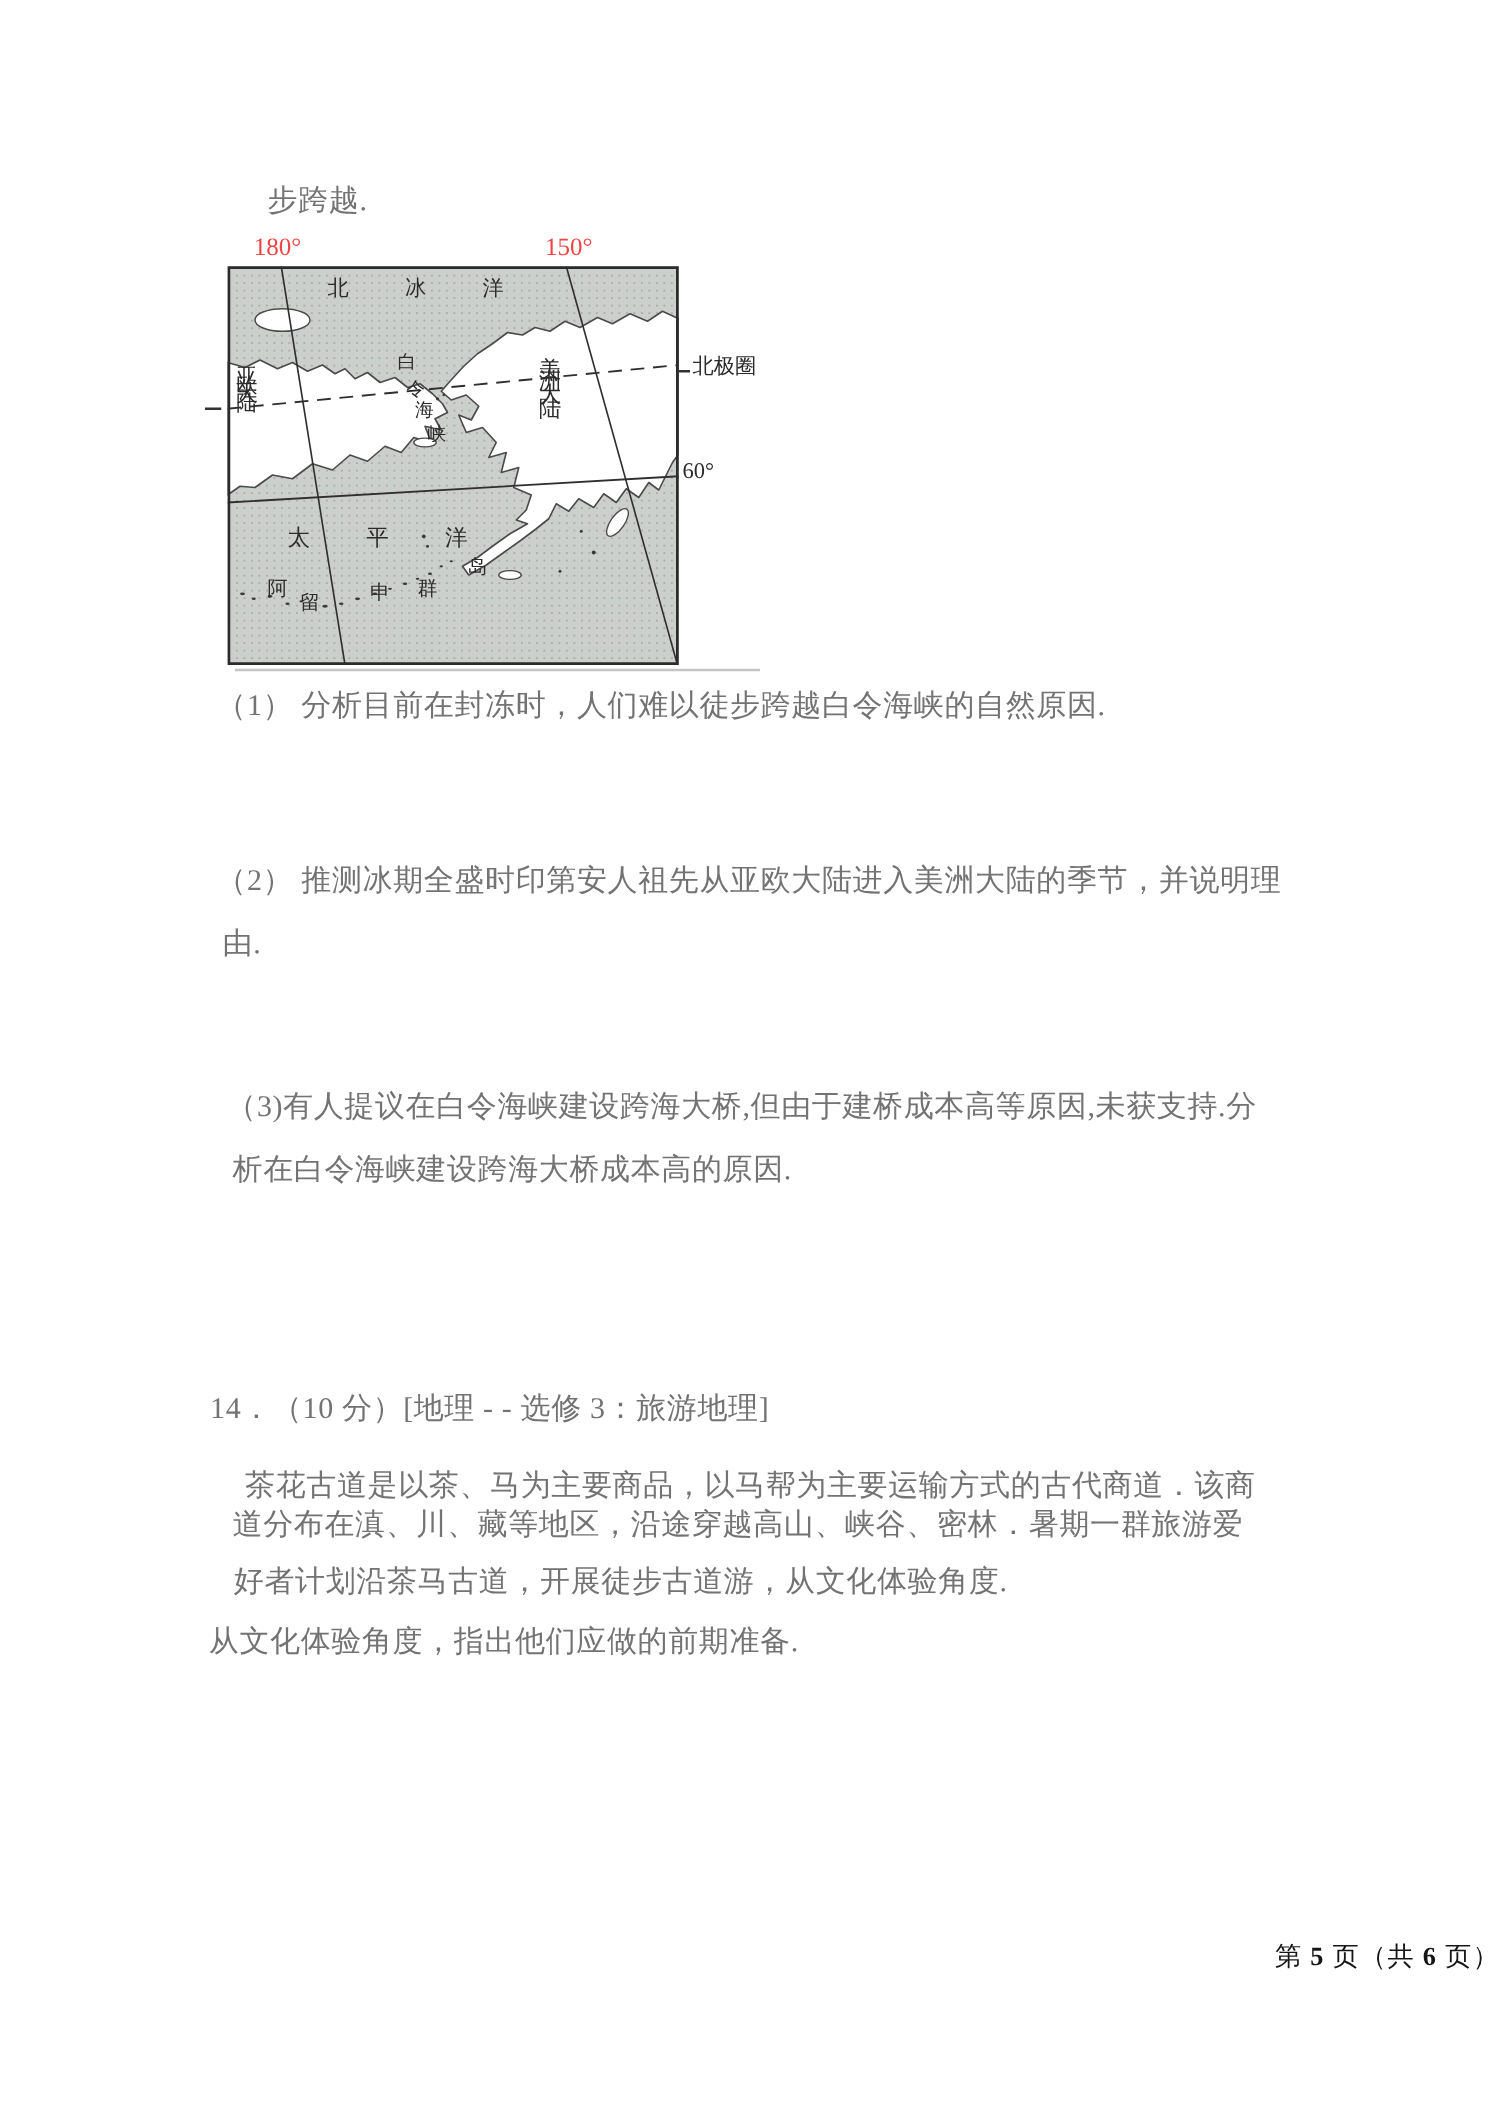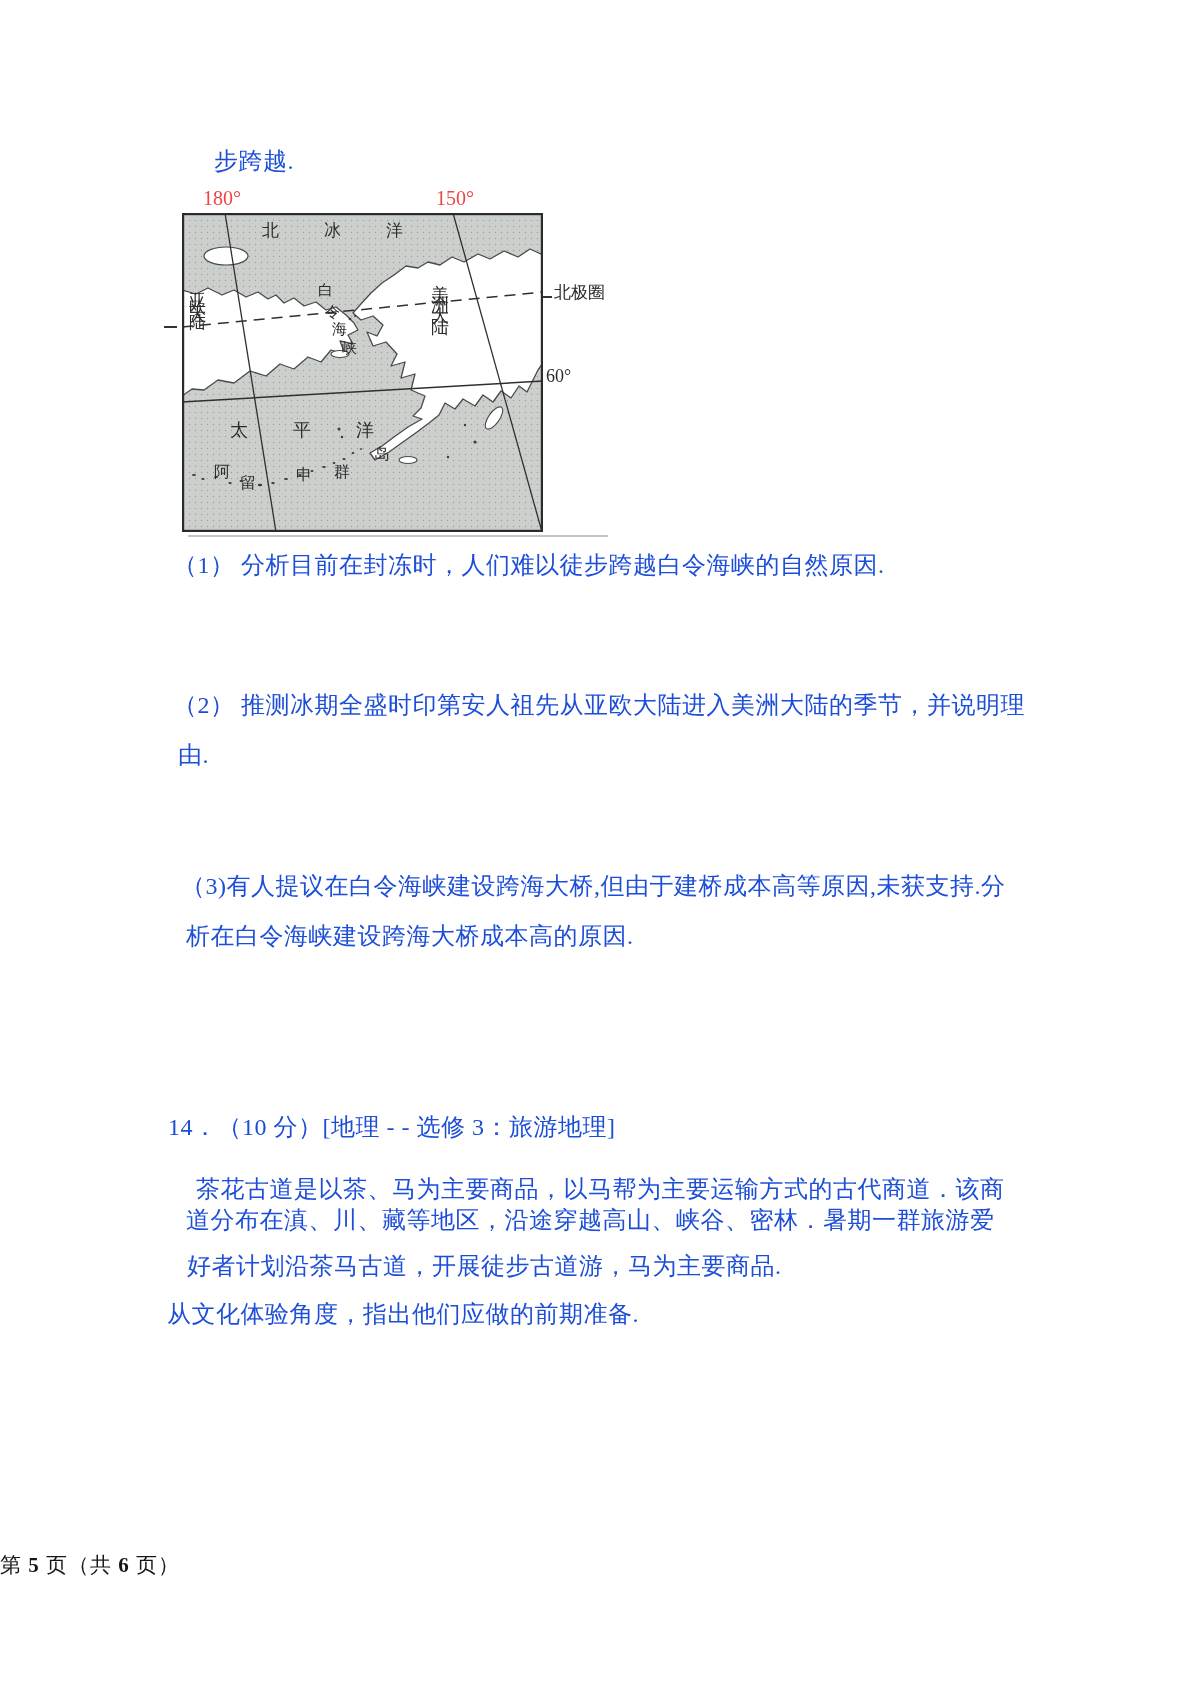--- a/index.html
+++ b/index.html
@@ -1,29 +1,29 @@
 <!DOCTYPE html>
 <html><head>
 <meta charset="utf-8">
 <style>
   html,body { margin:0; padding:0; }
   body {
     width:1200px; height:1698px; position:relative; background:#ffffff;
     font-family:"Liberation Serif","DejaVu Serif",serif; color:#141414;
     overflow:hidden;
   }
-  .t { position:absolute; white-space:nowrap; font-size:24px; line-height:1.15; color:#1d4ed8; letter-spacing:0.5px; }
+  .t { position:absolute; white-space:nowrap; font-size:24px; line-height:1.15; color:#737373; letter-spacing:0.5px; }
   .lonlab { position:absolute; white-space:nowrap; font-size:20px; color:#ef4444; }
   .map-wrap { position:absolute; left:182px; top:213px; width:361px; height:406px; }
   .map-wrap svg { position:absolute; left:0; top:0; }
   .ml { position:absolute; white-space:nowrap; color:#2b2b2b; font-size:17px; line-height:1; }
   .vert { writing-mode:vertical-rl; text-orientation:upright; }
   .dash { position:absolute; height:2px; background:#333; }
   .shadow-line { position:absolute; height:2px; background:#c4c4c4; }
-  .footer { position:absolute; left:0; top:1551px; width:1200px; text-align:left;
+  .footer { position:absolute; left:0; top:1551px; width:1200px; text-align:right;
             font-size:21px; color:#161616; letter-spacing:1px; }
   .footer b { font-weight:bold; }
 </style>
 </head>
 <body>
 
 <div class="t" style="left:214px; top:148px;">步跨越.</div>
 
 <div class="lonlab" style="left:203px; top:187px;">180°</div>
 <div class="lonlab" style="left:436px; top:187px;">150°</div>
@@ -116,18 +116,18 @@
 
 <div class="t" style="left:173px; top:552px;font-family:Liberation Serif, serif;">（1） 分析目前在封冻时，人们难以徒步跨越白令海峡的自然原因.</div>
 <div class="t" style="left:173px; top:692px;">（2） 推测冰期全盛时印第安人祖先从亚欧大陆进入美洲大陆的季节，并说明理</div>
 <div class="t" style="left:178px; top:742px;">由.</div>
 <div class="t" style="left:181px; top:873px;">（3)有人提议在白令海峡建设跨海大桥,但由于建桥成本高等原因,未获支持.分</div>
 <div class="t" style="left:186px; top:923px;">析在白令海峡建设跨海大桥成本高的原因.</div>
 
 <div class="t" style="left:168px; top:1114px;">14．（10 分）[地理 - - 选修 3：旅游地理]</div>
 <div class="t" style="left:196px; top:1161px;margin-top:15px;">茶花古道是以茶、马为主要商品，以马帮为主要运输方式的古代商道．该商</div>
 <div class="t" style="left:186px; top:1207px;">道分布在滇、川、藏等地区，沿途穿越高山、峡谷、密林．暑期一群旅游爱</div>
-<div class="t" style="left:187px; top:1253px;">好者计划沿茶马古道，开展徒步古道游，马为主要商品.</div>
+<div class="t" style="left:187px; top:1253px;">好者计划沿茶马古道，开展徒步古道游，从文化体验角度.</div>
 <div class="t" style="left:167px; top:1301px;">从文化体验角度，指出他们应做的前期准备.</div>
 
 <div class="footer">
   <span>第 </span><b>5</b><span> 页（共 </span><b>6</b><span> 页）</span>
 </div>
 
 </body></html>

